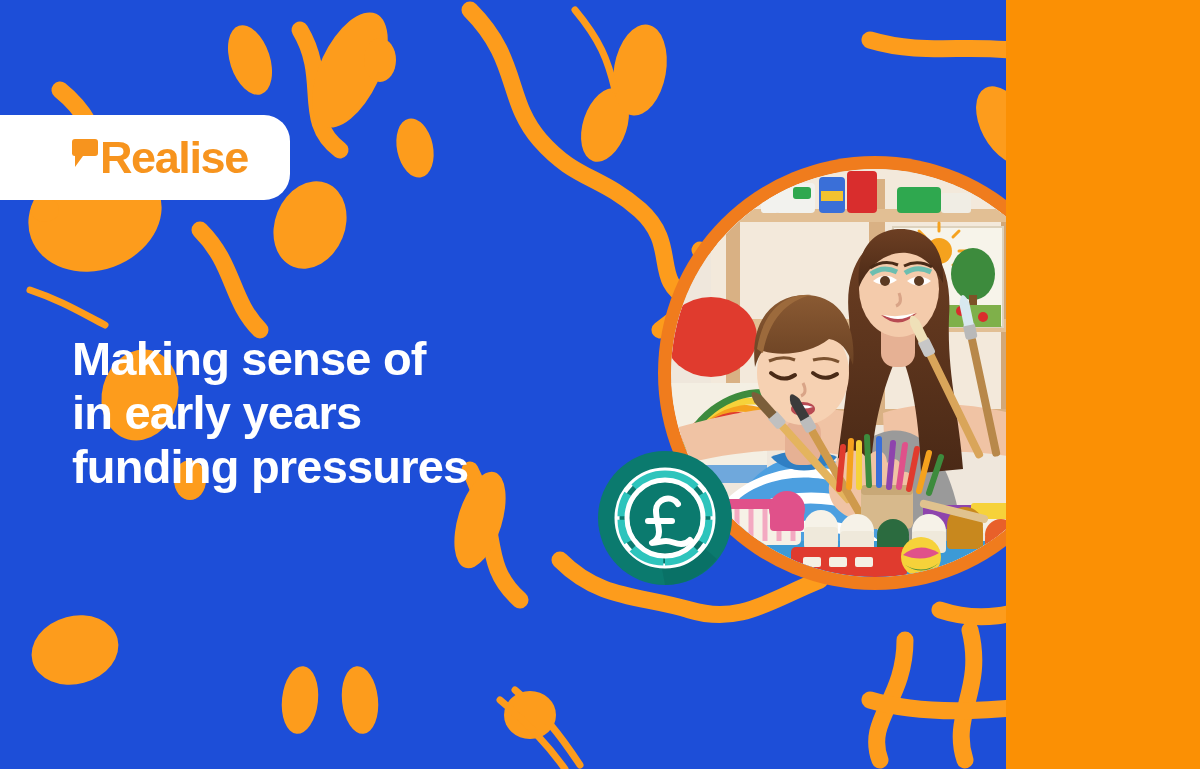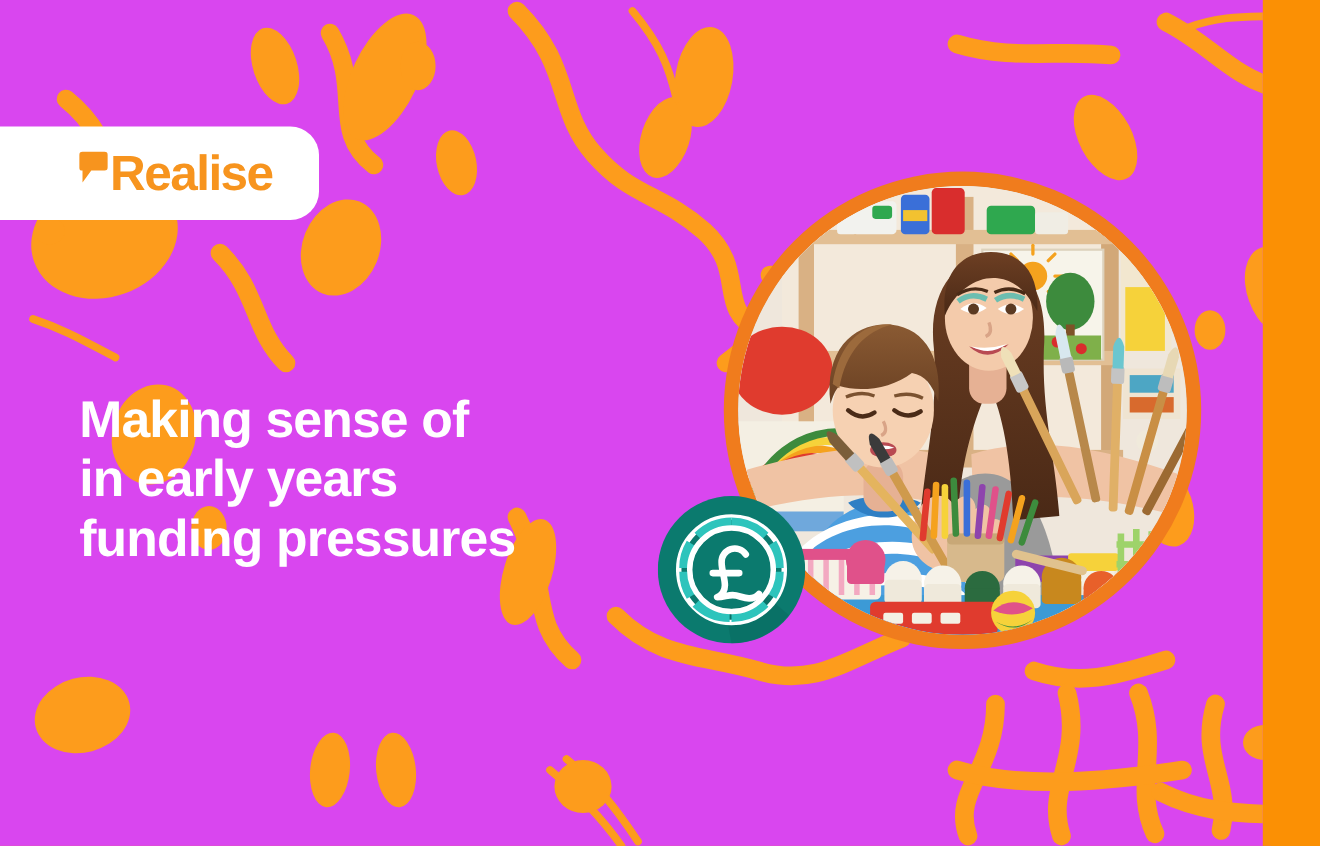--- a/index.html
+++ b/index.html
@@ -6,22 +6,22 @@
   html, body { width:1200px; height:769px; overflow:hidden; }
   body {
     font-family:"Liberation Sans", sans-serif;
     background:#fb9004;
     position:relative;
   }
 
   
   .banner{
     position:absolute; inset:0;
-    width:1148px; height:769px;
-    background:#d946ef;
+    width:1006px; height:769px;
+    background:#1d4ed8;
     overflow:hidden;
   }
 
   
   .doodles{
     position:absolute; inset:0;
     pointer-events:none;
     opacity:1;
   }
   .doodles svg{ display:block; width:1200px; height:769px; }
@@ -44,21 +44,21 @@
     font-size:45px;
     font-weight:700;
     letter-spacing:-1.4px;
     color:#f7941e;
     line-height:1;
   }
 
   
   .headline{
     position:absolute;
-    left:72px; top:354px;
+    left:72px; top:332px;
     width:520px;
     color:#ffffff;
     font-size:47px;
     font-weight:700;
     line-height:54px;
     letter-spacing:-0.8px;
   }
   .headline .ln{ display:block; white-space:nowrap; }
 
   

